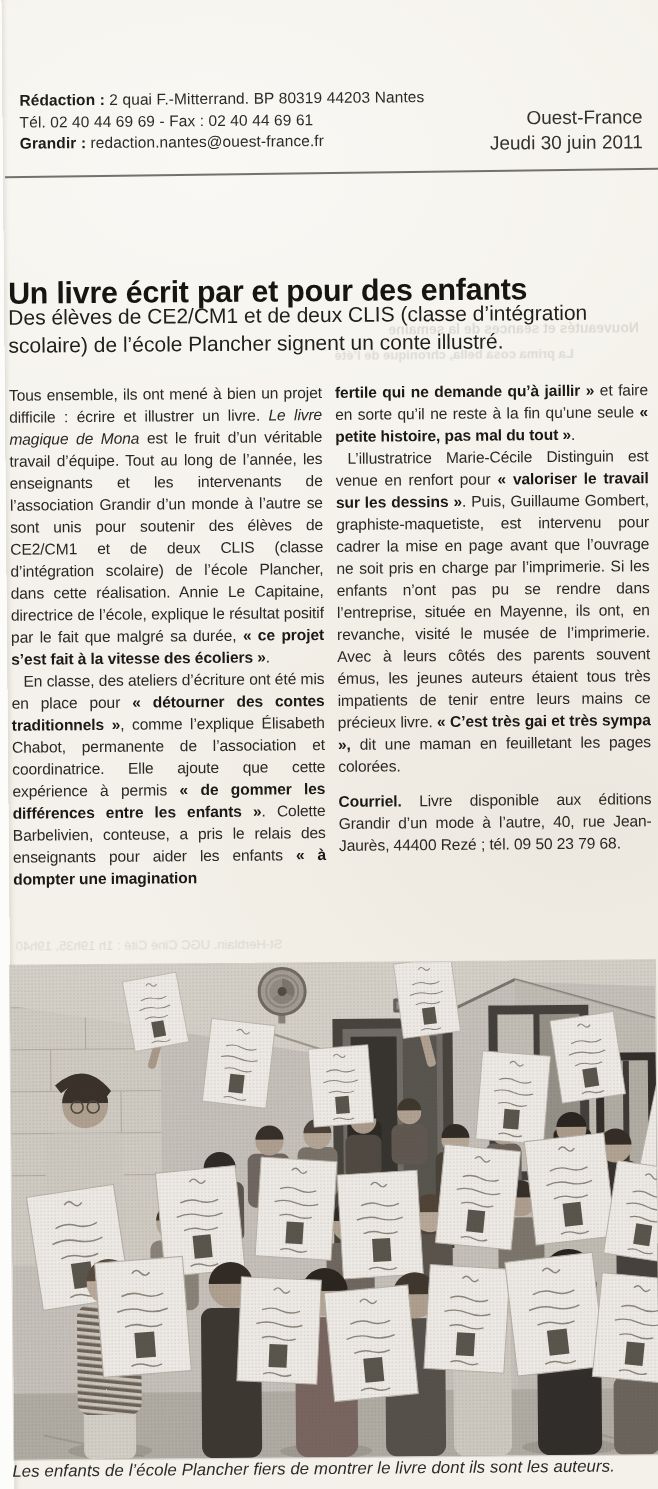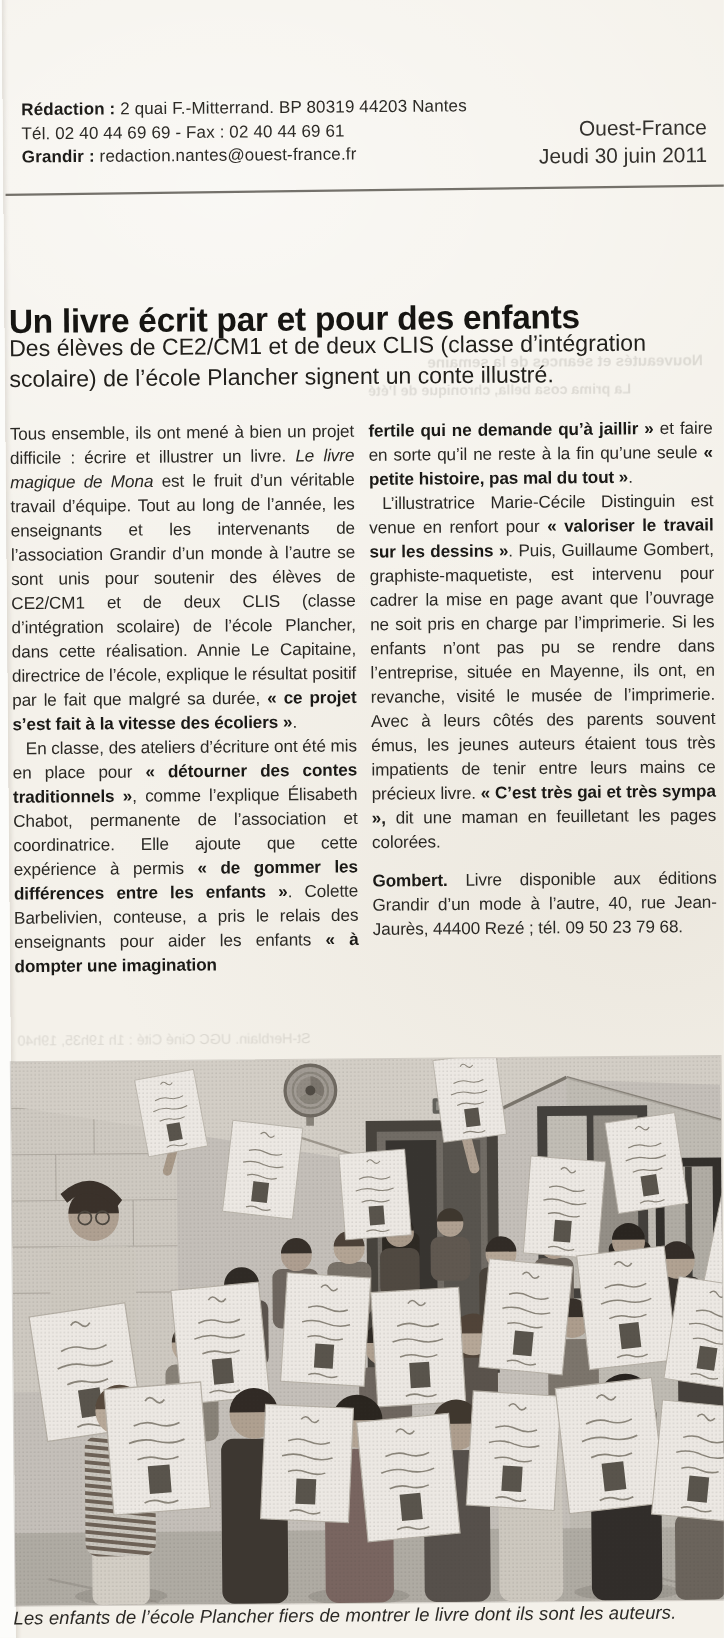--- a/index.html
+++ b/index.html
@@ -98,21 +98,21 @@
   <div class="subhead">Des élèves de CE2/CM1 et de deux CLIS (classe d’intégration scolaire) de l’école Plancher signent un conte illustré.</div>
 
   <div class="article">
     <div class="col">
         <p class="para"><span class="s-n">Tous ensemble, ils ont mené à bien un projet difficile : écrire et illustrer un livre. </span><span class="s-i">Le livre magique de Mona</span><span class="s-n"> est le fruit d’un véritable travail d’équipe. Tout au long de l’année, les enseignants et les intervenants de l’association Grandir d’un monde à l’autre se sont unis pour soutenir des élèves de CE2/CM1 et de deux CLIS (classe d’intégration scolaire) de l’école Plancher, dans cette réalisation. Annie Le Capitaine, directrice de l’école, explique le résultat positif par le fait que malgré sa durée, </span><span class="s-b">« ce projet s’est fait à la vitesse des écoliers »</span><span class="s-n">.</span></p>
         <p class="para ind"><span class="s-n">En classe, des ateliers d’écriture ont été mis en place pour </span><span class="s-b">« détourner des contes traditionnels »</span><span class="s-n">, comme l’explique Élisabeth Chabot, permanente de l’association et coordinatrice. Elle ajoute que cette expérience à permis </span><span class="s-b">« de gommer les différences entre les enfants »</span><span class="s-n">. Colette Barbelivien, conteuse, a pris le relais des enseignants pour aider les enfants </span><span class="s-b">« à dompter une imagination</span></p>
       </div>
     <div class="col">
         <p class="para"><span class="s-b">fertile qui ne demande qu’à jaillir »</span><span class="s-n"> et faire en sorte qu’il ne reste à la fin qu’une seule </span><span class="s-b">« petite histoire, pas mal du tout »</span><span class="s-n">.</span></p>
         <p class="para ind"><span class="s-n">L’illustratrice Marie-Cécile Distinguin est venue en renfort pour </span><span class="s-b">« valoriser le travail sur les dessins »</span><span class="s-n">. Puis, Guillaume Gombert, graphiste-maquetiste, est intervenu pour cadrer la mise en page avant que l’ouvrage ne soit pris en charge par l’imprimerie. Si les enfants n’ont pas pu se rendre dans l’entreprise, située en Mayenne, ils ont, en revanche, visité le musée de l’imprimerie. Avec à leurs côtés des parents souvent émus, les jeunes auteurs étaient tous très impatients de tenir entre leurs mains ce précieux livre. </span><span class="s-b">« C’est très gai et très sympa »,</span><span class="s-n"> dit une maman en feuilletant les pages colorées.</span></p>
-        <p class="para gap"><span class="s-b">Gombert.</span><span class="s-n"> Livre disponible aux éditions Grandir d’un mode à l’autre, 40, rue Jean-Jaurès, 44400 Rezé ; tél. 09 50 23 79 68.</span></p>
+        <p class="para gap"><span class="s-b">Courriel.</span><span class="s-n"> Livre disponible aux éditions Grandir d’un mode à l’autre, 40, rue Jean-Jaurès, 44400 Rezé ; tél. 09 50 23 79 68.</span></p>
       </div>
   </div>
 
   <svg class="photo" viewBox="0 0 645 494" role="img" aria-label="Photo en noir et blanc : des écoliers et une enseignante dans une salle de classe brandissent les couvertures blanches de leur livre Le livre magique de Mona">
     <defs>
       <pattern id="ht" width="3.5" height="3.5" patternUnits="userSpaceOnUse">
         <circle cx="1" cy="1" r="0.75" fill="#3c3a35"></circle>
       </pattern>
       <pattern id="st" width="7" height="7" patternUnits="userSpaceOnUse" patternTransform="rotate(6)">
         <rect width="7" height="7" fill="#cfccc3"></rect>

